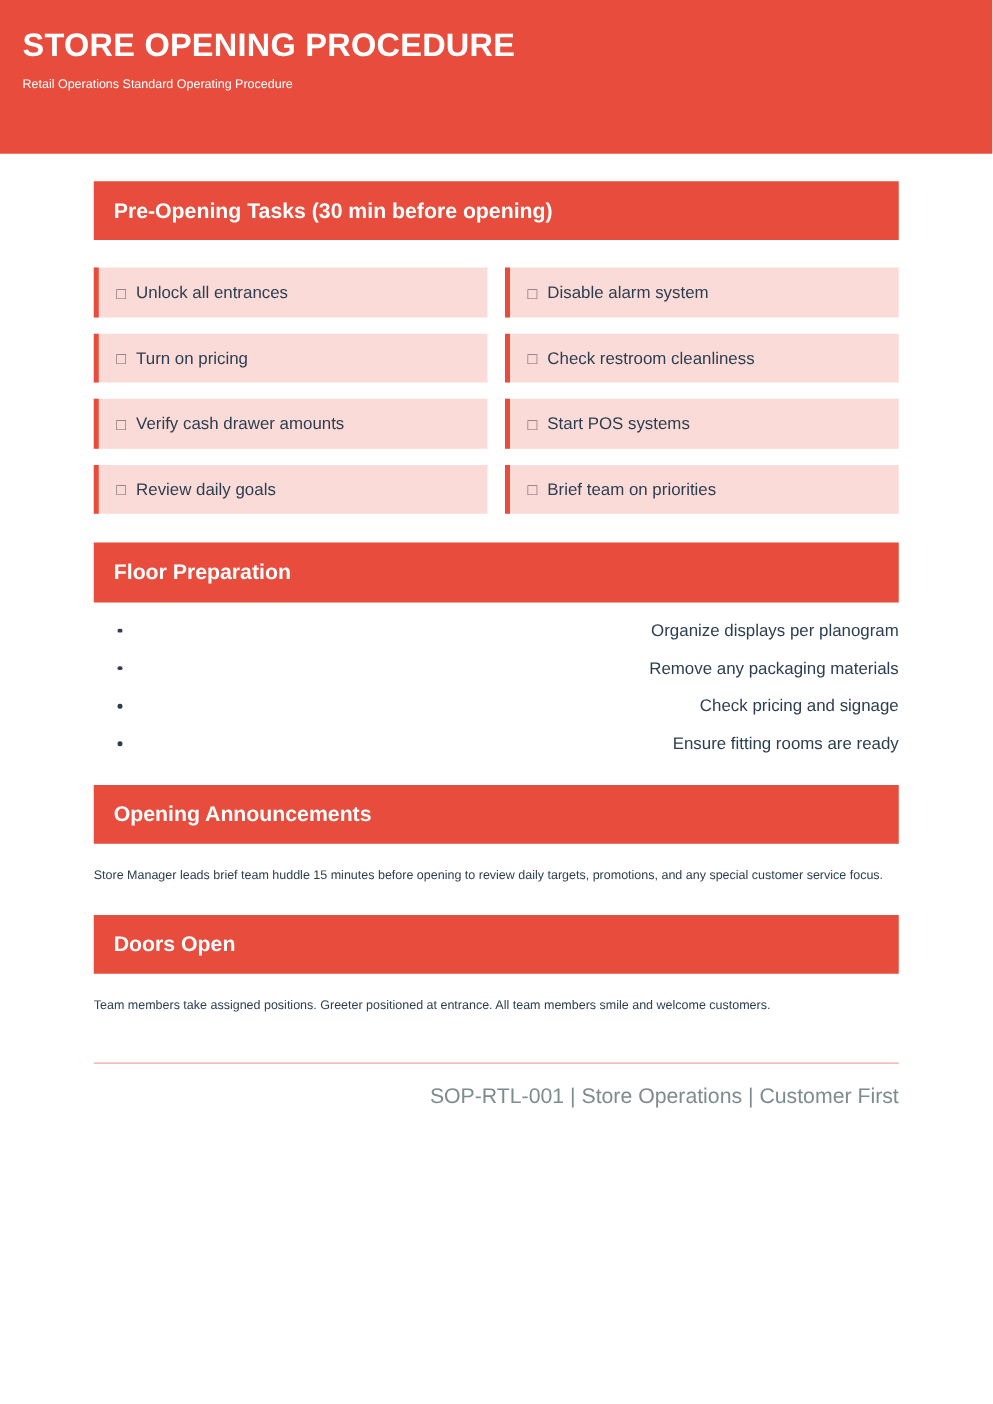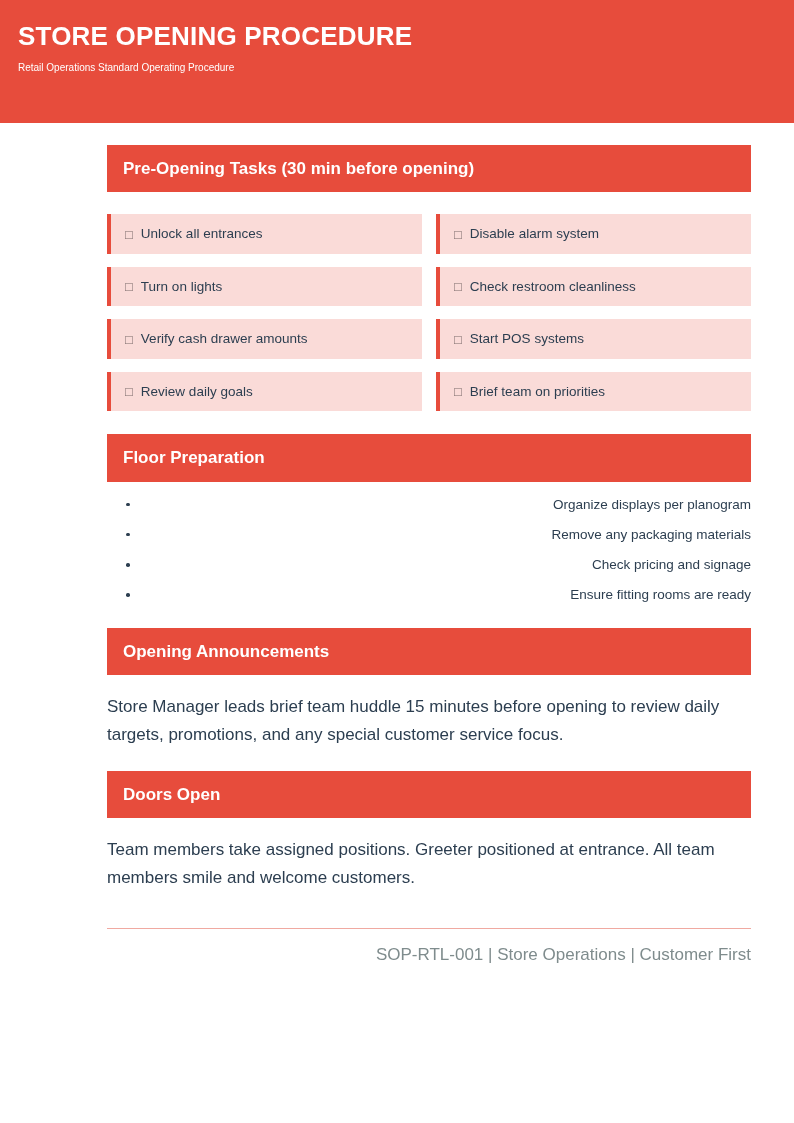--- a/index.html
+++ b/index.html
@@ -33,21 +33,20 @@
   .doc-subtitle {
     font-size: 10px;
     font-weight: normal;
     line-height: 1.2;
     margin: 0;
   }
 
   
   .page {
     padding: 0 75px;
-    margin-left: 32px;
   }
   .content {
     width: 644px;
   }
 
   
   .section-bar {
     background: #e74c3c;
     color: #ffffff;
     font-size: 17px;
@@ -106,21 +105,21 @@
     left: 0;
     top: 7px;
     width: 3.5px;
     height: 3.5px;
     border-radius: 50%;
     background: #2c3e50;
   }
 
   
   .body-para {
-    font-size: 17px;
+    font-size: 10px;
     line-height: 1.63;
     margin: 18px 0 0 0;
     color: #2c3e50;
   }
 
   
   .footer-rule {
     border: 0;
     border-top: 1px solid #f0a9a1;
     margin: 36px 0 0 0;
@@ -150,21 +149,21 @@
       <div class="check-item">
         <span class="check-box">□</span>
         <span>Unlock all entrances</span>
       </div>
       <div class="check-item">
         <span class="check-box">□</span>
         <span>Disable alarm system</span>
       </div>
       <div class="check-item">
         <span class="check-box">□</span>
-        <span>Turn on lights</span>
+        <span>Turn on pricing</span>
       </div>
       <div class="check-item">
         <span class="check-box">□</span>
         <span>Check restroom cleanliness</span>
       </div>
       <div class="check-item">
         <span class="check-box">□</span>
         <span>Verify cash drawer amounts</span>
       </div>
       <div class="check-item">

